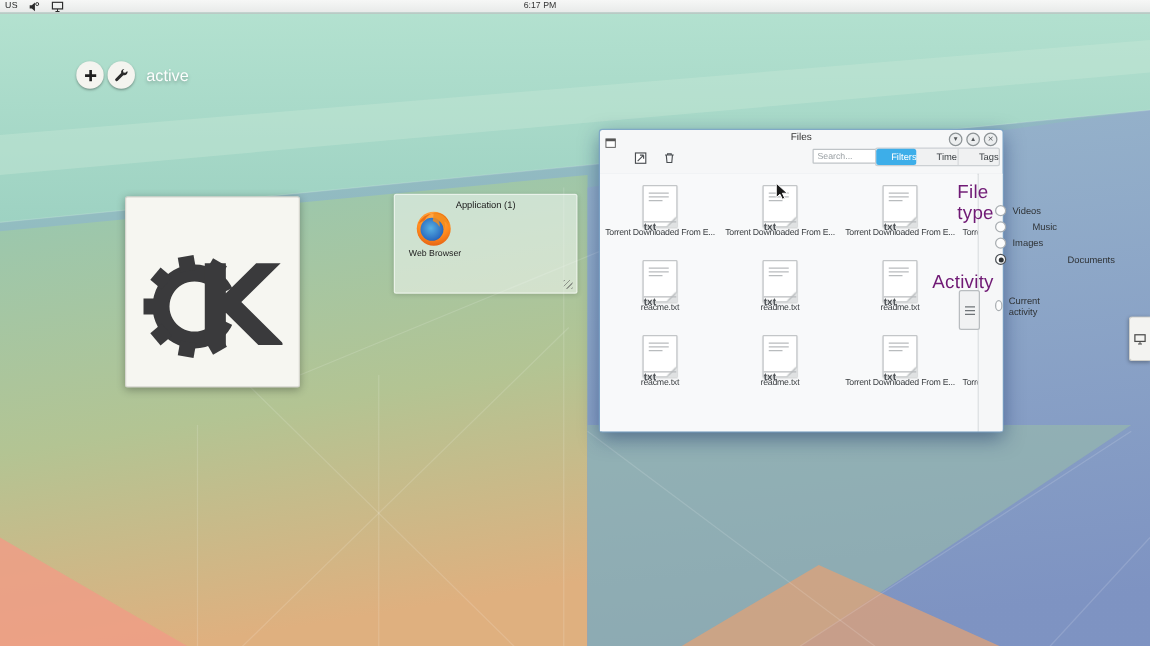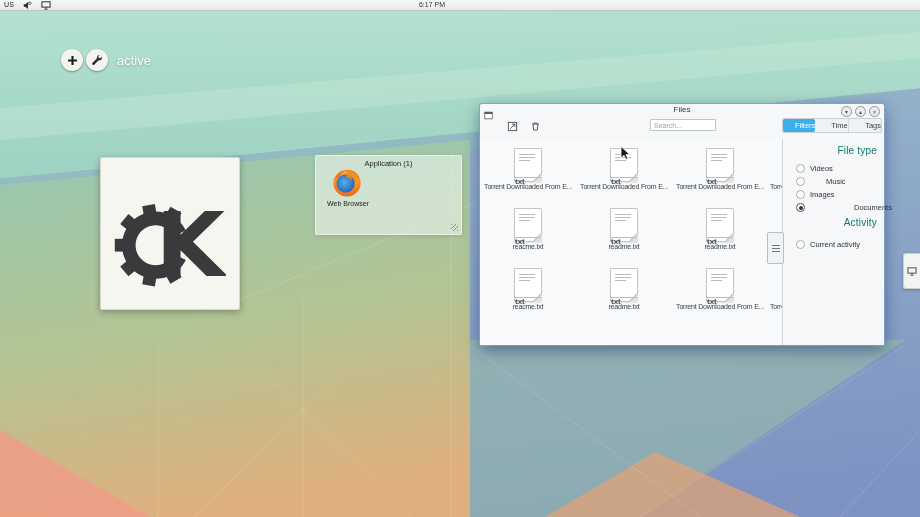--- a/index.html
+++ b/index.html
@@ -37,21 +37,21 @@
   .application-widget{position:absolute;left:315px;top:155px;width:145px;height:78px;z-index:5;
         background:rgba(247,252,250,.52);border:1px solid rgba(255,255,255,.55);border-radius:2px;
         box-shadow:0 1px 4px rgba(0,0,0,.15);}
   .apw-title{position:absolute;left:0;right:0;top:3px;text-align:center;font-size:7.5px;color:#1c1c1c;}
   .apw-fficon{position:absolute;left:16px;top:12px;}
   .apw-label{position:absolute;left:0px;top:44px;width:64px;text-align:center;font-size:7px;color:#222;}
   .resize-grip{position:absolute;right:3px;bottom:3px;width:7px;height:7px;opacity:.55;
         background:repeating-linear-gradient(135deg,#555 0 1px,transparent 1px 3px);}
 
   
-  .files-window{position:absolute;left:480px;top:104px;width:404px;height:241px;z-index:10;
+  .files-window{position:absolute;left:480px;top:104px;width:322px;height:241px;z-index:10;
         background:#f6f7f8;border-radius:2px;
         box-shadow:0 0 0 1px rgba(125,165,200,.85),0 5px 16px rgba(15,40,95,.5);}
   .fw-titlebar{position:absolute;left:0;top:0;right:0;height:13px;}
   .fw-winicon{position:absolute;left:4px;top:2px;}
   .fw-title{position:absolute;left:0;right:0;top:1px;text-align:center;font-size:8px;color:#333;}
   .win-controls{position:absolute;right:4px;top:2px;display:flex;}
   .wc{width:9px;height:9px;border:1px solid #8d9396;border-radius:50%;margin-left:3px;
       font-size:6px;line-height:9px;text-align:center;color:#55595c;background:#eceeef;
       font-family:"DejaVu Sans",sans-serif;}
   .fw-toolbar{position:absolute;left:0;top:13px;right:0;height:22px;}
@@ -86,21 +86,21 @@
   .flabel{position:absolute;left:0;top:35px;width:96px;text-align:center;font-size:7px;
           color:#3d4144;white-space:nowrap;overflow:hidden;letter-spacing:-.2px;}
   .fitem.partial .flabel{text-align:left;padding-left:2px;}
 
   .splitter-handle{position:absolute;left:287px;top:128px;width:15px;height:30px;z-index:12;
         background:#f1f2f3;border:1px solid #b9bdc0;border-radius:2px;
         display:flex;flex-direction:column;align-items:center;justify-content:center;gap:2px;}
   .splitter-handle i{width:8px;height:1px;background:#6f7478;}
 
   .fw-sidebar{position:absolute;left:303px;top:35px;right:0;bottom:0;background:#f6f7f8;}
-  .side-heading{position:absolute;right:7px;font-size:10px;color:#0f766e;letter-spacing:.2px;}
+  .side-heading{position:absolute;right:7px;font-size:15px;color:#701a75;letter-spacing:.2px;}
   .h-filetype{top:6px;} .h-activity{top:78px;}
   .radio-row{position:absolute;left:13px;display:flex;align-items:center;height:11px;}
   .radio{width:7px;height:7px;border-radius:50%;border:1px solid #a8adb1;background:#fdfdfd;margin-right:5px;
          display:inline-flex;align-items:center;justify-content:center;}
   .radio.selected{border-color:#4c5156;}
   .radio.selected::after{content:"";width:4px;height:4px;border-radius:50%;background:#2e3235;}
   .radio-label{font-size:7.5px;color:#2f3336;}
   .rt0{top:24px;} .rt1{top:37px;gap:16px;} .rt2{top:50px;} .rt3{top:63px;gap:44px;} .ra0{top:100px;}
 
   

